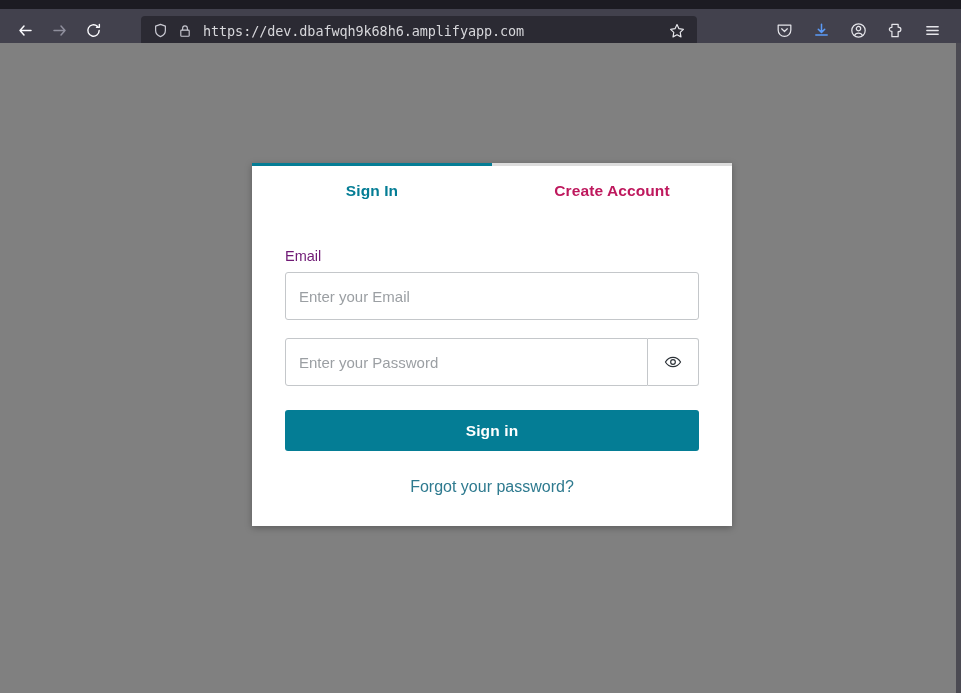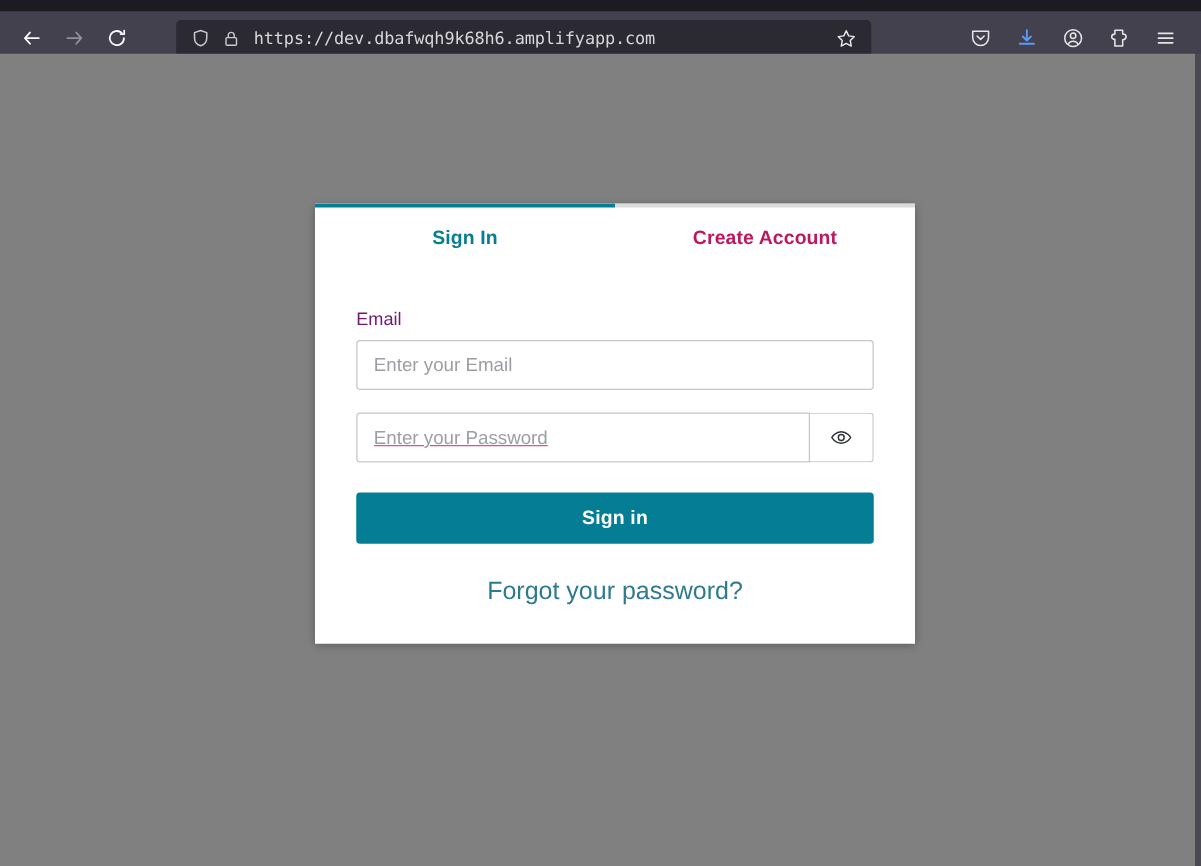--- a/index.html
+++ b/index.html
@@ -147,44 +147,43 @@
 
   .field-label {
     font-size: 14.5px;
     color: #701a75;
     margin-bottom: 7px;
     line-height: 1.2;
   }
 
   .text-input {
     width: 100%;
-    height: 40px;
+    height: 48px;
     border: 1px solid #c4c7ca;
     border-radius: 3px;
     padding: 0 13px;
     font-family: "Liberation Sans", sans-serif;
     font-size: 15px;
-    color: #ec4899;
+    color: #a16207;
     background: #fff;
     outline: none;
   }
   .text-input::placeholder { color: #9b9fa3; }
 
   .field-group { margin-bottom: 18px; }
 
   .password-row {
     display: flex;
     align-items: stretch;
     width: 100%;
   }
   .password-row .text-input {
     flex: 1 1 auto;
     border-top-right-radius: 0;
     border-bottom-right-radius: 0;
-    text-decoration: underline;
   }
   .toggle-visibility {
     flex: 0 0 auto;
     width: 51px;
     border: 1px solid #c4c7ca;
     border-left: none;
     border-top-right-radius: 3px;
     border-bottom-right-radius: 3px;
     background: #fff;
     display: flex;
@@ -206,21 +205,21 @@
     letter-spacing: 0.15px;
     margin-top: 6px;
     cursor: pointer;
   }
 
   .forgot-row {
     margin-top: 27px;
     text-align: center;
   }
   .forgot-link {
-    font-size: 20px;
+    font-size: 16px;
     color: #2e7a8f;
     text-decoration: none;
     cursor: pointer;
   }
 </style>
 </head>
 <body>
 
 <div class="browser-chrome">
 

